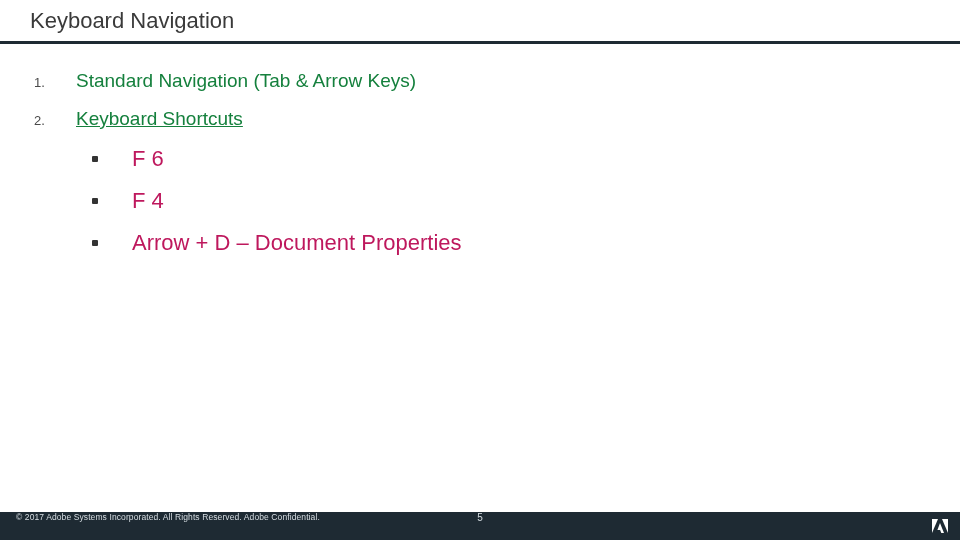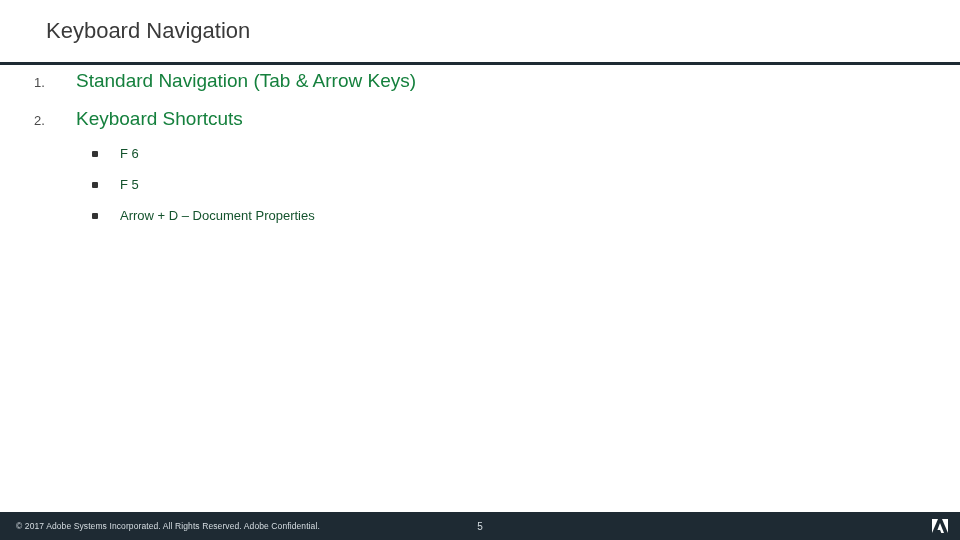--- a/index.html
+++ b/index.html
@@ -1,29 +1,29 @@
 <!DOCTYPE html>
 <html><head>
 <meta charset="utf-8">
 <style>
   * { margin: 0; padding: 0; box-sizing: border-box; }
   html, body { width: 960px; height: 540px; font-family: Arial, Helvetica, sans-serif; background: #fff; overflow: hidden; }
   .slide { position: relative; width: 960px; height: 540px; }
-  .title-bar { position: absolute; left: 0; top: 0; width: 100%; height: 65px; border-bottom: 3px solid #1e2a33; display: flex; align-items: center; padding-left: 46px; }
+  .title-bar { position: absolute; left: 0; top: 0; width: 100%; height: 44px; border-bottom: 3px solid #1e2a33; display: flex; align-items: center; padding-left: 30px; }
   .title-bar h1 { font-size: 22px; font-weight: 400; color: #3a3a3a; }
   .content { position: absolute; left: 34px; top: 70px; right: 30px; }
   .num-item { display: flex; align-items: baseline; margin-bottom: 16px; }
   .num-item .num { width: 42px; font-size: 13px; color: #4a4a4a; }
   .num-item .txt { font-size: 19px; color: #15803d; }
-  .underline { }
+  .underline { text-decoration: underline; }
   .sub-list { padding-left: 58px; margin-top: 8px; }
   .sub-item { display: flex; align-items: center; margin-bottom: 16px; }
   .sub-item .bullet { width: 6px; height: 6px; background: #333; margin-right: 22px; border-radius: 1px; }
-  .sub-item .txt { font-size: 13px; color: #14532d; }
-  .footer { position: absolute; left: 0; bottom: 0; width: 100%; height: 28px; background: #1e2a33; display: flex; align-items: center; color: #d6dde2; }
+  .sub-item .txt { font-size: 22px; color: #be185d; margin-left: 12px; }
+  .footer { position: absolute; left: 0; bottom: 0; width: 100%; height: 28px; background: #1e2a33; display: flex; align-items: flex-start; color: #d6dde2; }
   .footer .copyright { font-size: 8.5px; padding-left: 16px; letter-spacing: 0.1px; flex: 0 0 auto; }
   .footer .pagenum { position: absolute; left: 50%; transform: translateX(-50%); font-size: 10px; color: #d6dde2; }
   .footer .logo { position: absolute; right: 12px; top: 50%; transform: translateY(-50%); }
   .footer .logo svg { display: block; }
 </style>
 </head>
 <body>
 
 <div class="slide">
 
@@ -43,21 +43,21 @@
       <span class="txt underline">Keyboard Shortcuts</span>
     </div>
 
     <div class="sub-list">
       <div class="sub-item">
         <span class="bullet"></span>
         <span class="txt">F 6</span>
       </div>
       <div class="sub-item">
         <span class="bullet"></span>
-        <span class="txt">F 5</span>
+        <span class="txt">F 4</span>
       </div>
       <div class="sub-item">
         <span class="bullet"></span>
         <span class="txt">Arrow + D – Document Properties</span>
       </div>
     </div>
 
   </div>
 
   <div class="footer">

